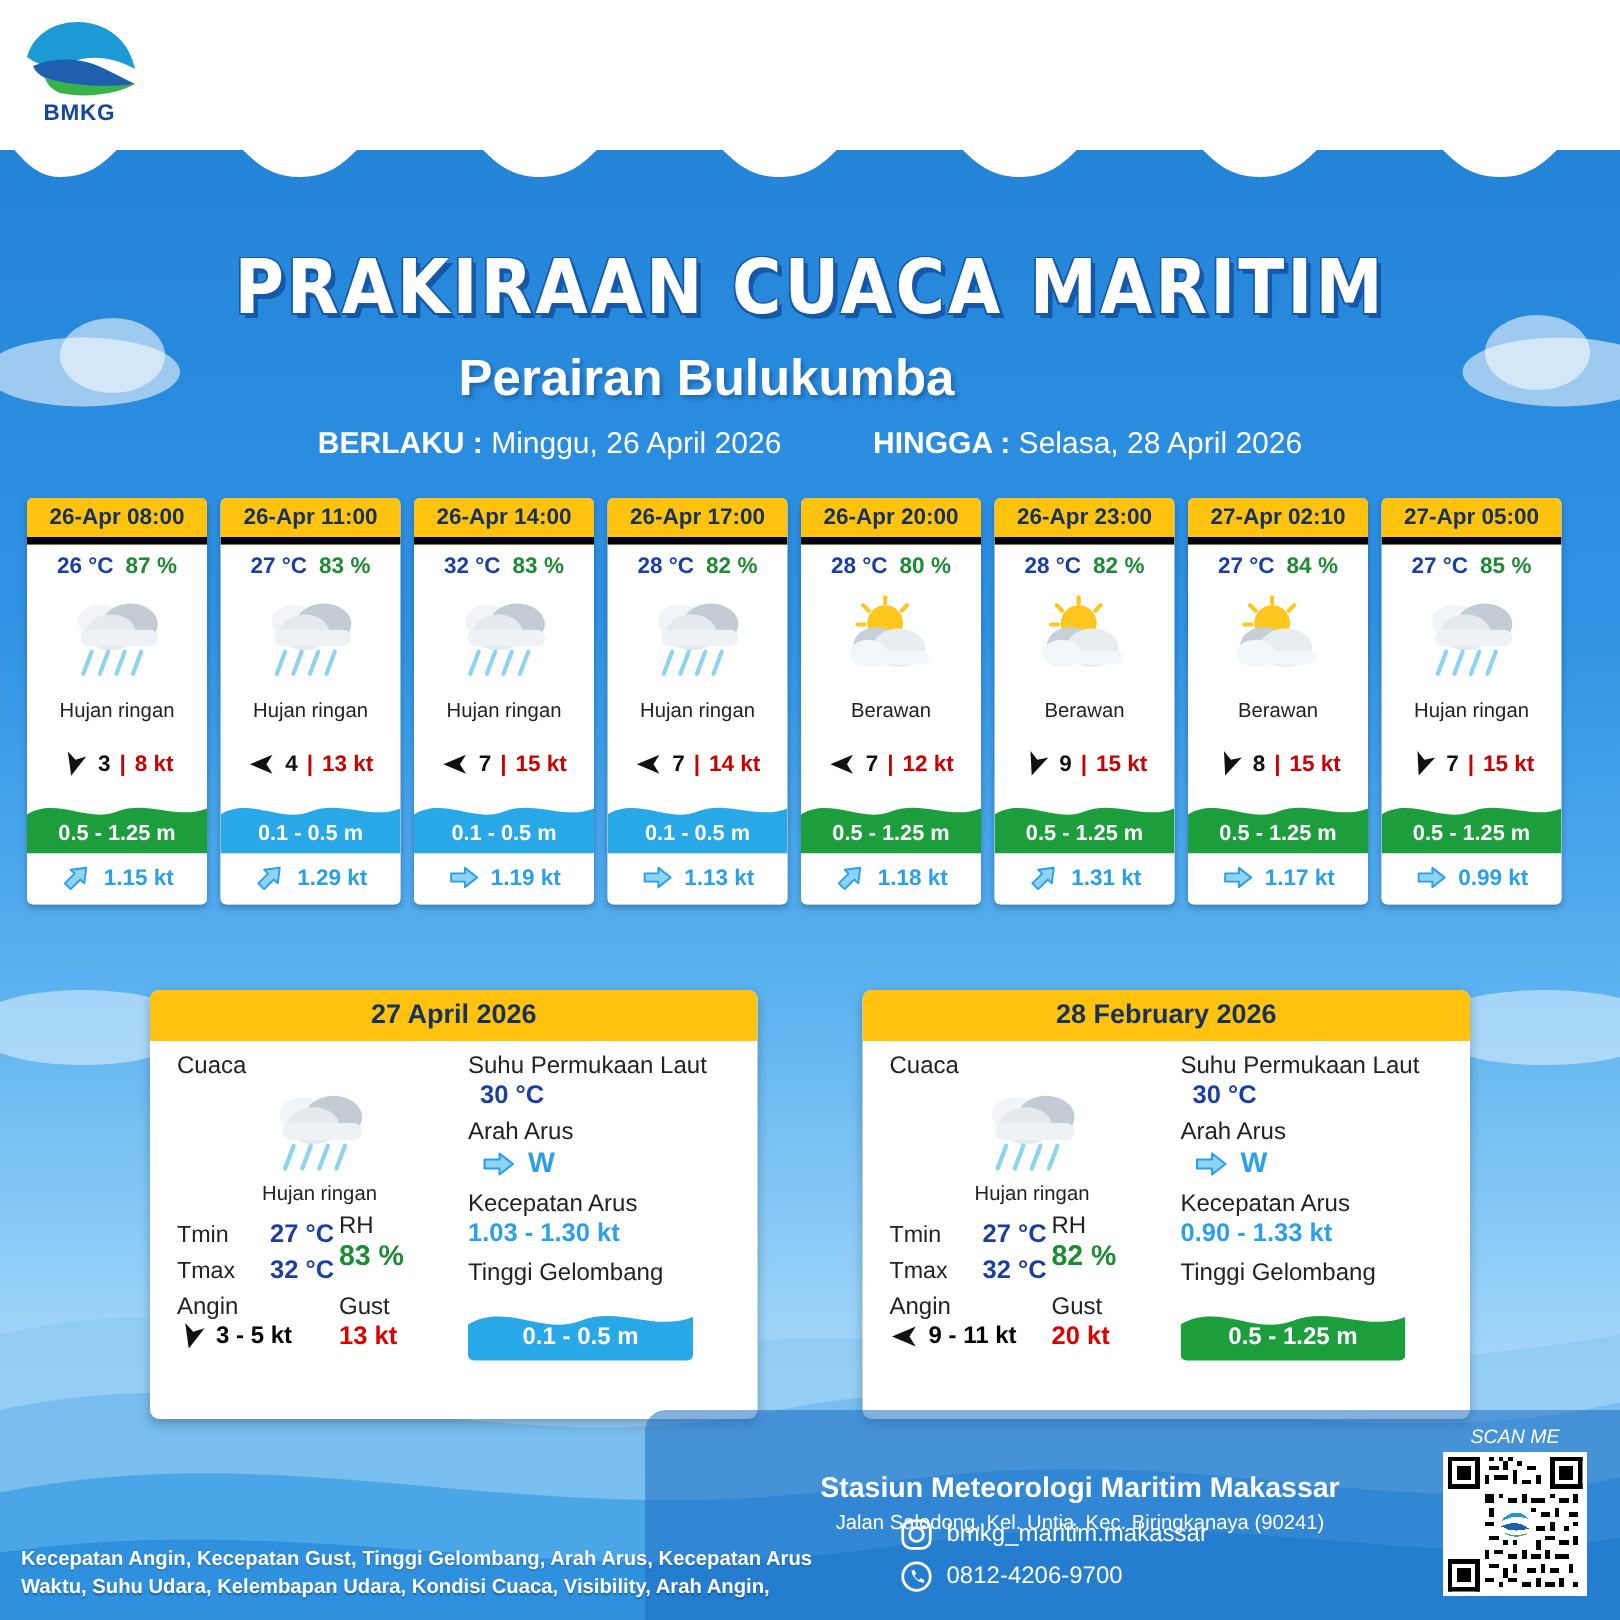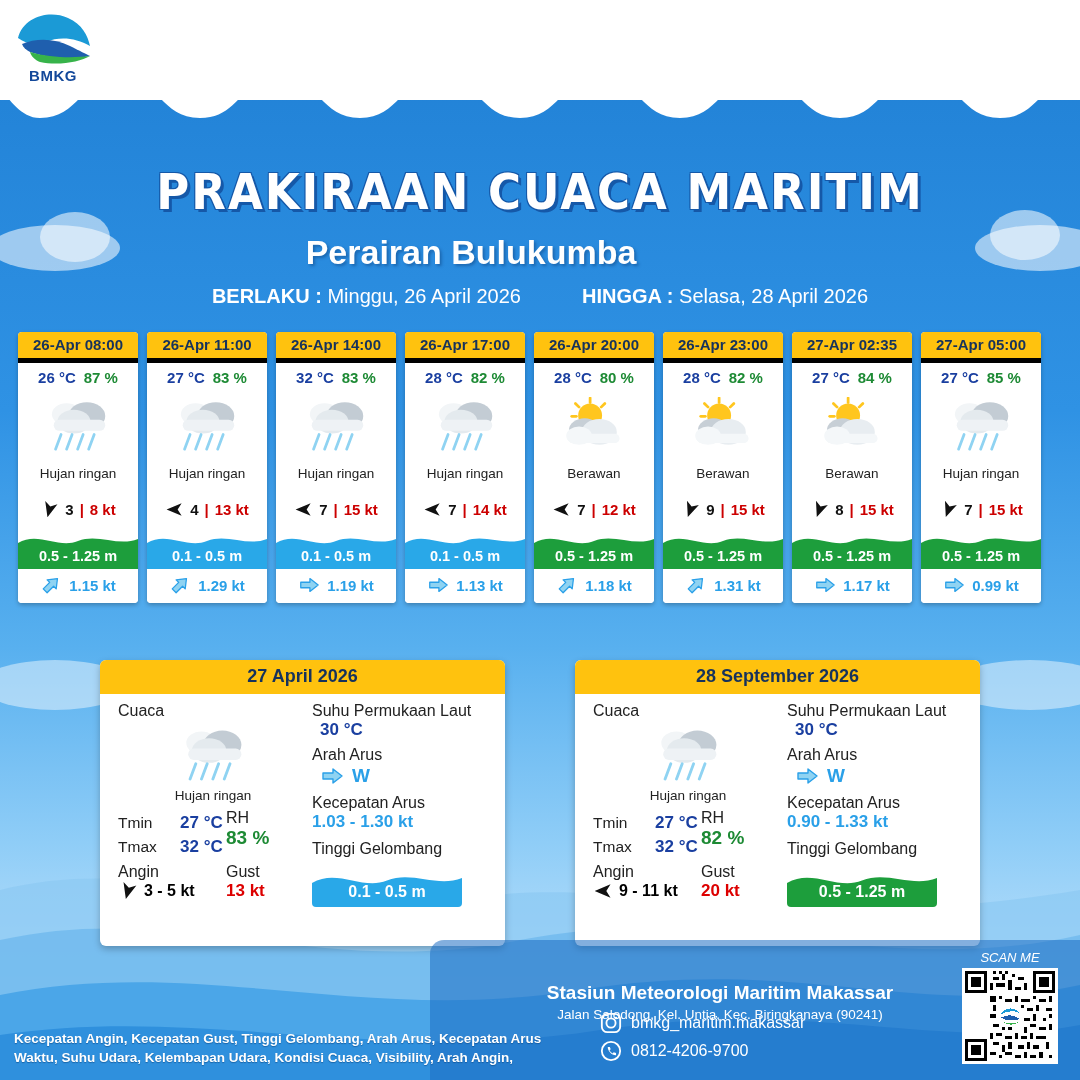--- a/index.html
+++ b/index.html
@@ -458,21 +458,21 @@
       <span>0.5 - 1.25 m</span>
     </div>
     <div class="currow">
       <svg width="22" height="22" viewBox="0 0 24 24" style="transform:rotate(-45deg)">
     <path d="M22,12 L13,5 L13,9 L3,9 L3,15 L13,15 L13,19 Z" fill="#8fd3f2" stroke="#2aa0e8" stroke-width="1.4" stroke-linejoin="round"></path>
   </svg>
       <span>1.31 kt</span>
     </div>
     </div>
     <div class="card">
-    <div class="card-time">27-Apr 02:35</div>
+    <div class="card-time">27-Apr 02:10</div>
     <div class="card-tr">
       <span class="t-temp">27 °C</span>
       <span class="t-rh">84 %</span>
     </div>
     <div class="icon-box">
         <svg width="73.60000000000001" height="58.88" viewBox="0 0 80 64">
       <circle cx="36" cy="20" r="13" fill="#ffc61e"></circle>
       <g stroke="#ffc61e" stroke-width="3" stroke-linecap="round">
         <line x1="36" y1="1" x2="36" y2="6"></line>
             <line x1="20" y1="7" x2="24" y2="11"></line>
@@ -619,21 +619,21 @@
         <div class="dwave">
           <svg class="fill" viewBox="0 0 120 42" preserveAspectRatio="none">
     <path d="M0,16 C20,4 40,22 60,14 C80,6 100,20 120,12 L120,42 L0,42 Z" fill="#29a8e8"></path>
   </svg>
           <span>0.1 - 0.5 m</span>
         </div>
       </div>
     </div>
   </div>
 <div class="daily right" id="daily1">
-    <div class="daily-head">28 September 2026</div>
+    <div class="daily-head">28 February 2026</div>
     <div class="daily-body">
       <div class="dl">
         <div class="lbl">Cuaca</div>
         <div class="dicon">
           <svg width="79.8" height="66.5" viewBox="0 0 84 70">
     <ellipse cx="30" cy="22" rx="16" ry="12" fill="#f2f5f7"></ellipse>
     <ellipse cx="52" cy="24" rx="20" ry="15" fill="#c3ccd4"></ellipse>
     <ellipse cx="38" cy="30" rx="18" ry="13" fill="#e4eaee"></ellipse>
     <rect x="16" y="28" width="56" height="12" rx="6" fill="#eef2f5"></rect>
     <g stroke="#8fd3f2" stroke-width="3" stroke-linecap="round">

